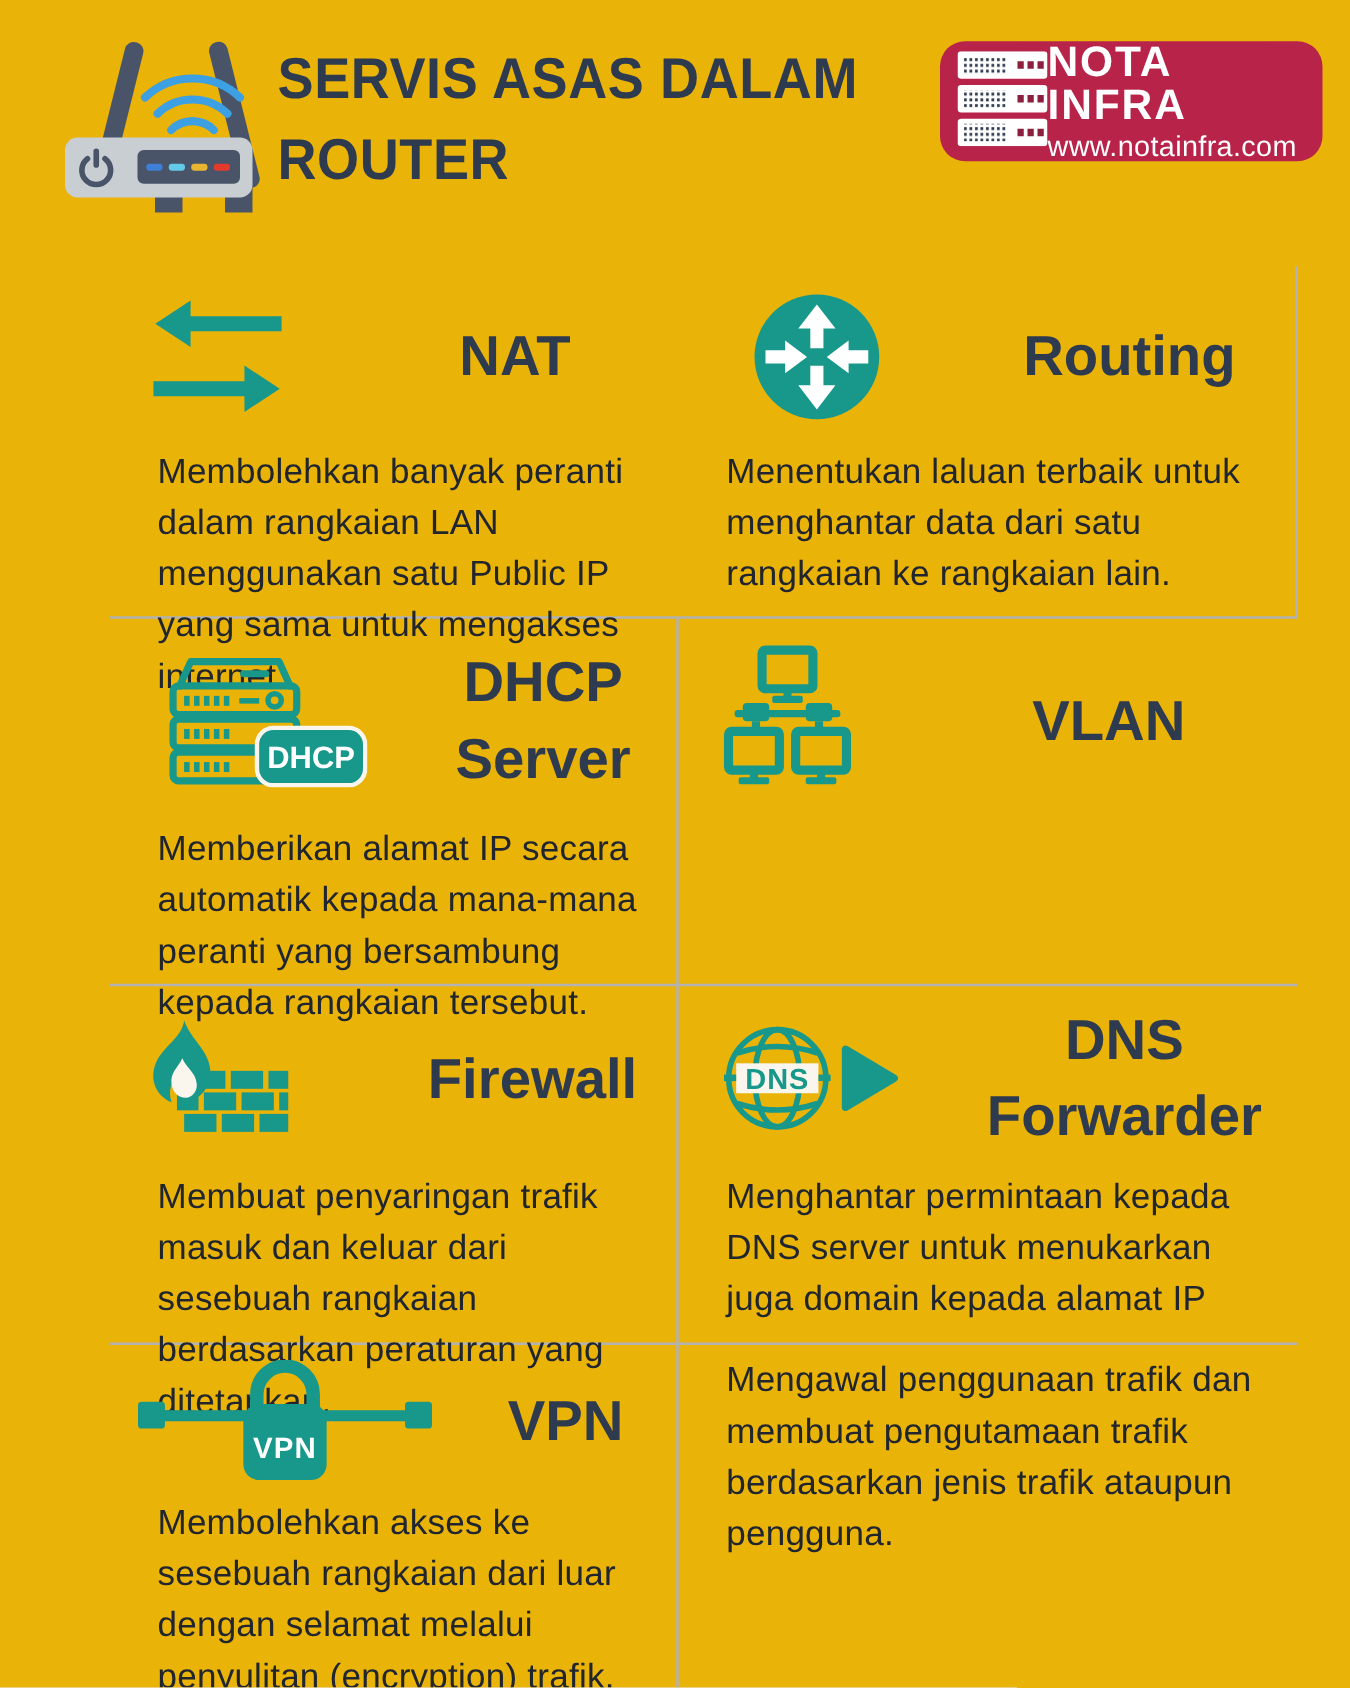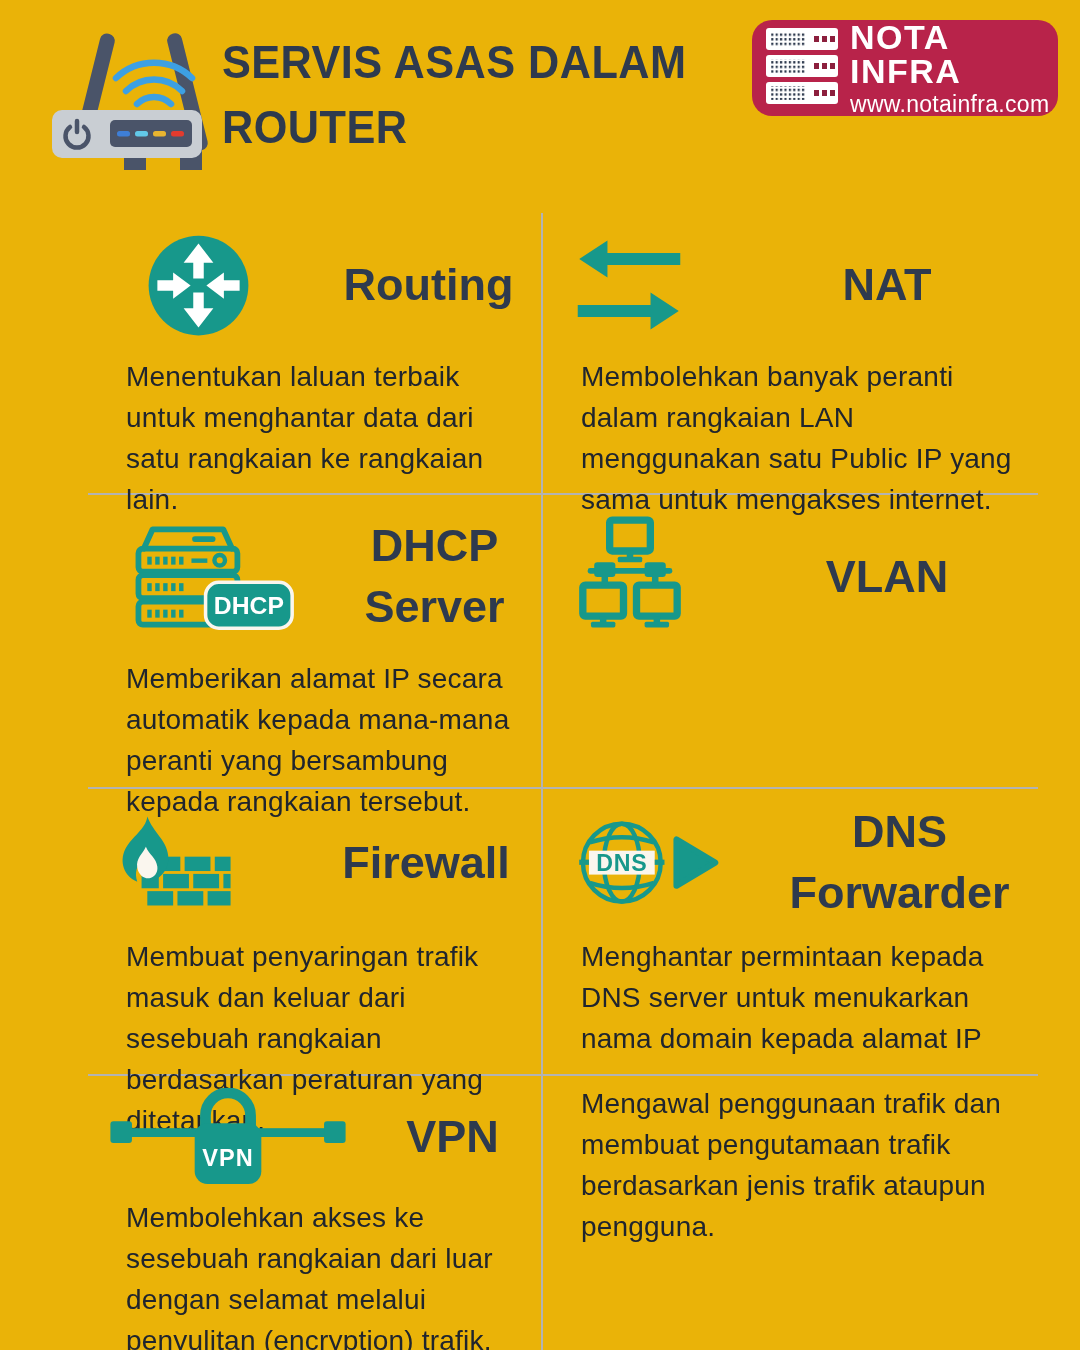--- a/index.html
+++ b/index.html
@@ -14,23 +14,23 @@
   .header { position:relative; height:212px; }
   .router-art { position:absolute; left:32px; top:10px; }
   .page-title {
     position:absolute; left:222px; top:30px;
     font-size:46px; font-weight:800; color:#2e3a4e;
     line-height:1.42; letter-spacing:.5px;
     transform:scaleX(.94); transform-origin:left top;
   }
   .page-title span { display:block; }
   .brand-badge {
-    position:absolute; right:22px; top:20px;
+    position:absolute; right:22px; top:33px;
     width:306px; height:96px; background:#b8234a; border-radius:20px;
-    display:flex; align-items:center; gap:12px; padding:0 14px;
+    display:flex; align-items:center; padding:0 14px;
   }
   .brand-text { color:#fff; line-height:1; }
   .brand-name { font-size:34px; font-weight:800; letter-spacing:1.5px; }
   .brand-url  { font-size:23px; font-weight:400; margin-top:5px; letter-spacing:.3px; }
   
   .grid {
     position:absolute; left:88px; right:42px; top:213px; bottom:0;
     display:grid; grid-template-columns:455px 1fr;
     grid-template-rows:282px 294px 287px auto;
   }
@@ -132,51 +132,51 @@
       </span>
       <span class="brand-text">
         <div class="brand-name">NOTA INFRA</div>
         <div class="brand-url">www.notainfra.com</div>
       </span>
     </div>
   </div>
 
   <div class="grid">
 
+    <section class="cell bb r1">
+      <div class="head">
+        <div class="icon-box ibx-nat">
+          <svg width="112" height="104" viewBox="0 0 150 140">
+            <g fill="#17988b">
+              <path d="M8 35 L46 10 L46 27 L144 27 L144 43 L46 43 L46 60 Z"></path>
+              <path d="M142 105 L104 80 L104 97 L6 97 L6 113 L104 113 L104 130 Z"></path>
+            </g>
+          </svg>
+        </div>
+        <h2 class="cell-title">NAT</h2>
+      </div>
+      <p class="cell-desc">Membolehkan banyak peranti dalam rangkaian LAN menggunakan satu Public IP yang sama untuk mengakses internet.</p>
+    </section>
+
     <section class="cell br bb r1">
       <div class="head">
         <div class="icon-box ibx-routing">
           <svg width="105" height="105" viewBox="0 0 120 120">
             <circle cx="60" cy="60" r="57" fill="#17988b"></circle>
             <g fill="#ffffff">
               <path d="M60 12 L77 34 L66 34 L66 52 L54 52 L54 34 L43 34 Z"></path>
               <path d="M60 108 L77 86 L66 86 L66 68 L54 68 L54 86 L43 86 Z"></path>
               <path d="M51 60 L31 45 L31 54 L13 54 L13 66 L31 66 L31 75 Z"></path>
               <path d="M69 60 L89 45 L89 54 L107 54 L107 66 L89 66 L89 75 Z"></path>
             </g>
           </svg>
         </div>
         <h2 class="cell-title">Routing</h2>
       </div>
       <p class="cell-desc">Menentukan laluan terbaik untuk menghantar data dari satu rangkaian ke rangkaian lain.</p>
-    </section>
-
-    <section class="cell bb r1">
-      <div class="head">
-        <div class="icon-box ibx-nat">
-          <svg width="112" height="104" viewBox="0 0 150 140">
-            <g fill="#17988b">
-              <path d="M8 35 L46 10 L46 27 L144 27 L144 43 L46 43 L46 60 Z"></path>
-              <path d="M142 105 L104 80 L104 97 L6 97 L6 113 L104 113 L104 130 Z"></path>
-            </g>
-          </svg>
-        </div>
-        <h2 class="cell-title">NAT</h2>
-      </div>
-      <p class="cell-desc">Membolehkan banyak peranti dalam rangkaian LAN menggunakan satu Public IP yang sama untuk mengakses internet.</p>
     </section>
 
     <section class="cell br bb r2">
       <div class="head">
         <div class="icon-box ibx-dhcp">
           <svg width="168" height="106" viewBox="0 0 190 120">
             <g stroke="#17988b" stroke-width="6.5" fill="none" stroke-linejoin="round" stroke-linecap="round">
               <path d="M20 28 L30 6 L110 6 L120 28"></path>
               <line x1="78" y1="17" x2="98" y2="17"></line>
               <rect x="14" y="28" width="112" height="26" rx="5"></rect>
@@ -278,21 +278,21 @@
             <g fill="#17988b">
               <rect x="0" y="53" width="13" height="7"></rect>
               <rect x="101" y="53" width="13" height="7"></rect>
             </g>
             <text x="57" y="68" font-size="31" fill="#17988b" text-anchor="middle" letter-spacing="1">DNS</text>
             <path d="M130 26 L130 88 L182 57 Z" fill="#17988b" stroke="#17988b" stroke-width="8" stroke-linejoin="round"></path>
           </svg>
         </div>
         <h2 class="cell-title">DNS Forwarder</h2>
       </div>
-      <p class="cell-desc">Menghantar permintaan kepada DNS server untuk menukarkan nama domain kepada alamat IP</p>
+      <p class="cell-desc">Menghantar permintaan kepada DNS server untuk menukarkan juga domain kepada alamat IP</p>
     </section>
 
     <section class="cell br r4">
       <div class="head">
         <div class="icon-box ibx-vpn">
           <svg width="236" height="98" viewBox="0 0 240 100">
             <g fill="#17988b">
               <rect x="2" y="41" width="236" height="9"></rect>
               <rect x="0" y="34" width="22" height="22" rx="3"></rect>
               <rect x="218" y="34" width="22" height="22" rx="3"></rect>

